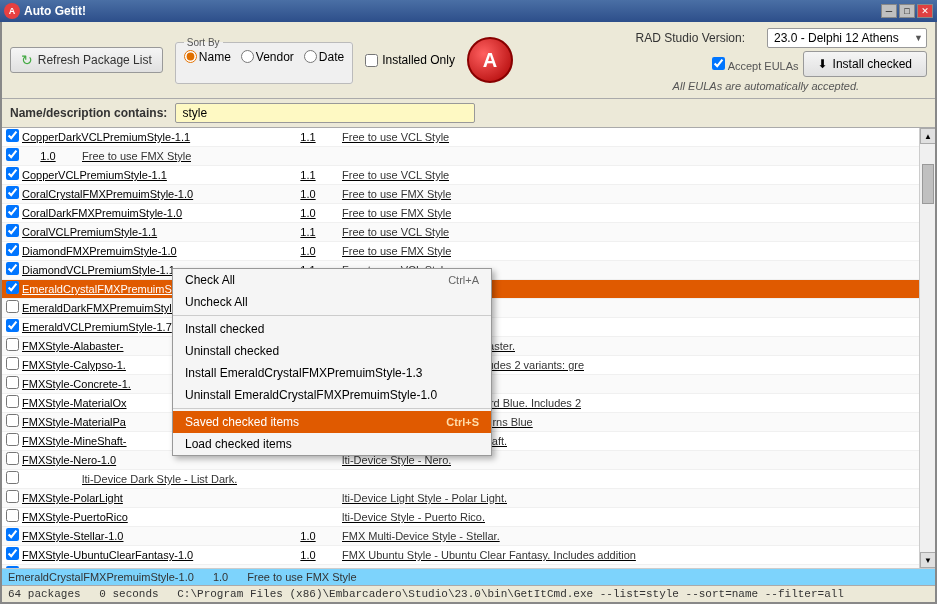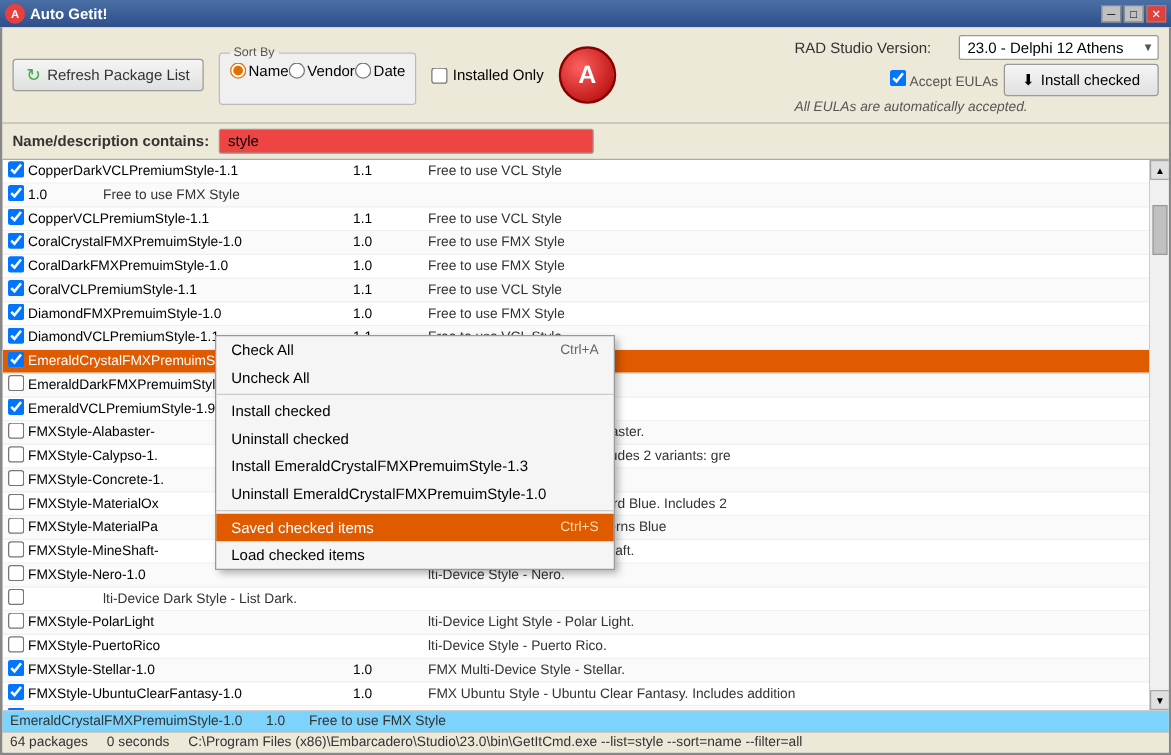--- a/index.html
+++ b/index.html
@@ -190,41 +190,42 @@
       gap: 8px;
     }
     .search-label { font-size: 12px; color: #333; white-space: nowrap; font-weight: bold; }
     .search-input {
       flex: 1;
       max-width: 300px;
       border: 1px solid #999;
       border-radius: 2px;
       padding: 2px 6px;
       font-size: 12px;
-      background: #ef4444;
+      background: #fef9c3;
     }
 
     
     .package-list-container {
       flex: 1;
       overflow: hidden;
       display: flex;
       position: relative;
     }
     .package-list {
       flex: 1;
       overflow-y: auto;
       background: white;
     }
     .pkg-row {
       display: flex;
       align-items: center;
       padding: 1px 4px;
       border-bottom: 1px solid #f0f0f0;
       min-height: 18px;
+      text-decoration: underline;
     }
     .pkg-row:nth-child(even) { background: #fafafa; }
     .pkg-row.highlighted {
       background: #e05a00;
       color: white;
     }
     .pkg-row.highlighted .pkg-desc { color: white; }
     .pkg-check {
       width: 16px;
       flex-shrink: 0;
@@ -235,21 +236,21 @@
       flex-shrink: 0;
       font-size: 11px;
       overflow: hidden;
       text-overflow: ellipsis;
       white-space: nowrap;
     }
     .pkg-version {
       width: 60px;
       flex-shrink: 0;
       font-size: 11px;
-      text-align: left;
+      text-align: center;
       padding-right: 8px;
     }
     .pkg-desc {
       font-size: 11px;
       color: #333;
       overflow: hidden;
       text-overflow: ellipsis;
       white-space: nowrap;
     }
 
@@ -312,32 +313,33 @@
     }
     .ctx-separator {
       height: 1px;
       background: #ccc;
       margin: 2px 0;
     }
     .ctx-shortcut {
       color: #666;
       font-size: 11px;
     }
-    .ctx-item.active .ctx-shortcut { color: #ffddaa; }
+    .ctx-item.active .ctx-shortcut { color: #ffddaa; font-weight: bold; }
 
     
     .status-bar {
       background: #ece9d8;
       border-top: 1px solid #aaa;
       padding: 2px 6px;
       font-size: 11px;
       color: #333;
       white-space: nowrap;
       overflow: hidden;
       text-overflow: ellipsis;
+      font-family: Liberation Mono, monospace;
     }
     .selected-pkg-bar {
       background: #7dd3fc;
       border-top: 1px solid #ccc;
       padding: 2px 6px;
       font-size: 11px;
       color: #333;
     }
 
     fieldset.sort-fieldset {
@@ -346,20 +348,21 @@
       padding: 2px 8px 19px 8px;
       background: #f0f0f0;
     }
     fieldset.sort-fieldset legend {
       font-size: 10px;
       color: #555;
       padding: 0 3px;
     }
     .sort-radios {
       display: flex;
+      gap: 10px;
       align-items: center;
     }
     .sort-radio-item {
       display: flex;
       align-items: center;
       gap: 2px;
       font-size: 12px;
     }
     .sort-radio-item input[type=radio] {
       accent-color: #e07000;
@@ -425,21 +428,21 @@
       <div class="eulas-row">
         <label>
           <input type="checkbox" checked="" style="">
           <span>Accept EULAs</span>
         </label>
         <button class="install-checked-btn">
           <span>⬇</span>
           <span>Install checked</span>
         </button>
       </div>
-      <div style="font-size:11px;color:#555;font-style:italic;">All EULAs are automatically accepted.</div>
+      <div style="font-size:11px;color:#555;font-style:italic;margin-left:37px;">All EULAs are automatically accepted.</div>
     </div>
   </div>
 
   <div class="search-row">
     <span class="search-label">Name/description contains:</span>
     <input class="search-input" type="text" value="style" style="">
   </div>
 
   <div class="package-list-container">
     <div class="package-list" id="pkg-list">
@@ -520,21 +523,21 @@
       <input type="checkbox" style="">
     </div>
     <div class="pkg-name">EmeraldDarkFMXPremuimStyle-</div>
     <div class="pkg-version"></div>
     <div class="pkg-desc">to use FMX Style</div>
   </div>
         <div class="pkg-row">
     <div class="pkg-check">
       <input type="checkbox" checked="" style="">
     </div>
-    <div class="pkg-name">EmeraldVCLPremiumStyle-1.9</div>
+    <div class="pkg-name">EmeraldVCLPremiumStyle-1.7</div>
     <div class="pkg-version"></div>
     <div class="pkg-desc">to use VCL Style</div>
   </div>
         <div class="pkg-row">
     <div class="pkg-check">
       <input type="checkbox" style="">
     </div>
     <div class="pkg-name">FMXStyle-Alabaster-</div>
     <div class="pkg-version"></div>
     <div class="pkg-desc">Multi-Device Light Style - Alabaster.</div>

